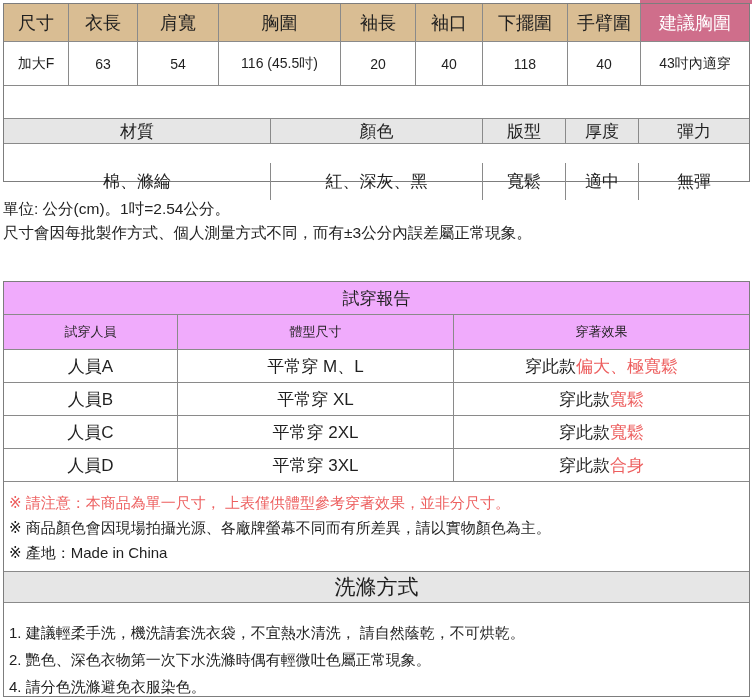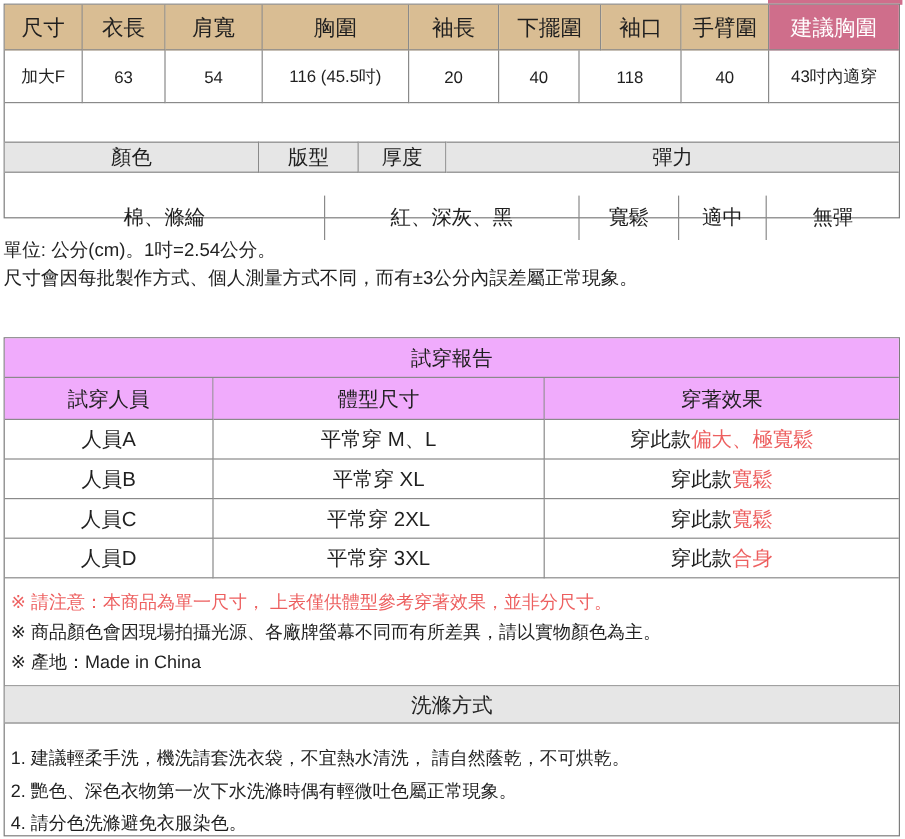--- a/index.html
+++ b/index.html
@@ -54,70 +54,71 @@
   .f0 { width: 174px; } .f1 { width: 276px; } .f2 { width: 295px; flex: 1; }
 
   .unit-notes {
     position: absolute; left: 3px; top: 197px; width: 748px;
     font-size: 15.5px; line-height: 24px; color: #222;
   }
 
   
   .fit-title .cell, .fit-head .cell { background: #f0abfc; }
   .fit-title .cell { height: 33px; font-size: 17px; }
-  .fit-head .cell { height: 35px; font-size: 17px; }
+  .fit-head .cell { height: 35px; font-size: 13px; }
   .fit-row .cell { height: 33px; font-size: 17px; }
   .red { color: #ed5f5f; }
 
   .notes-block {
     padding: 8px 6px 6px 5px;
     border-bottom: 1px solid #8a8a8a;
     font-size: 15px; line-height: 25px;
     text-align: left; white-space: normal;
   }
   .wash-title {
     height: 31px; background: #e6e6e6;
     display: flex; align-items: center; justify-content: center;
-    font-size: 17px; border-bottom: 1px solid #8a8a8a;
+    font-size: 21px; border-bottom: 1px solid #8a8a8a;
   }
   .wash-body {
     padding: 16px 6px 6px 5px;
     font-size: 15px; line-height: 27px;
   }
 </style>
 </head>
 <body>
 
 <div class="pink-sliver"></div>
 
 <div id="size-box" class="tbl-box">
   <div class="row size-head">
     <div class="cell c0">尺寸</div>
     <div class="cell c1">衣長</div>
     <div class="cell c2">肩寬</div>
     <div class="cell c3">胸圍</div>
     <div class="cell c4">袖長</div>
+    <div class="cell c5">袖口</div>
     <div class="cell c6">下擺圍</div>
-    <div class="cell c5">袖口</div>
     <div class="cell c7">手臂圍</div>
     <div class="cell c8 pink">建議胸圍</div>
   </div>
   <div class="row size-data">
     <div class="cell c0">加大F</div>
     <div class="cell c1">63</div>
     <div class="cell c2">54</div>
     <div class="cell c3">116 (45.5吋)</div>
     <div class="cell c4">20</div>
     <div class="cell c5">40</div>
     <div class="cell c6">118</div>
     <div class="cell c7">40</div>
     <div class="cell c8">43吋內適穿</div>
   </div>
   <div class="spacer-row"></div>
   <div class="row spec-head">
+    <div class="cell m0">材質</div>
     <div class="cell m1">顏色</div>
     <div class="cell m2">版型</div>
     <div class="cell m3">厚度</div>
     <div class="cell m4">彈力</div>
   </div>
   <div class="row spec-data">
     <div class="cell m0">棉、滌綸</div>
     <div class="cell m1">紅、深灰、黑</div>
     <div class="cell m2">寬鬆</div>
     <div class="cell m3">適中</div>

